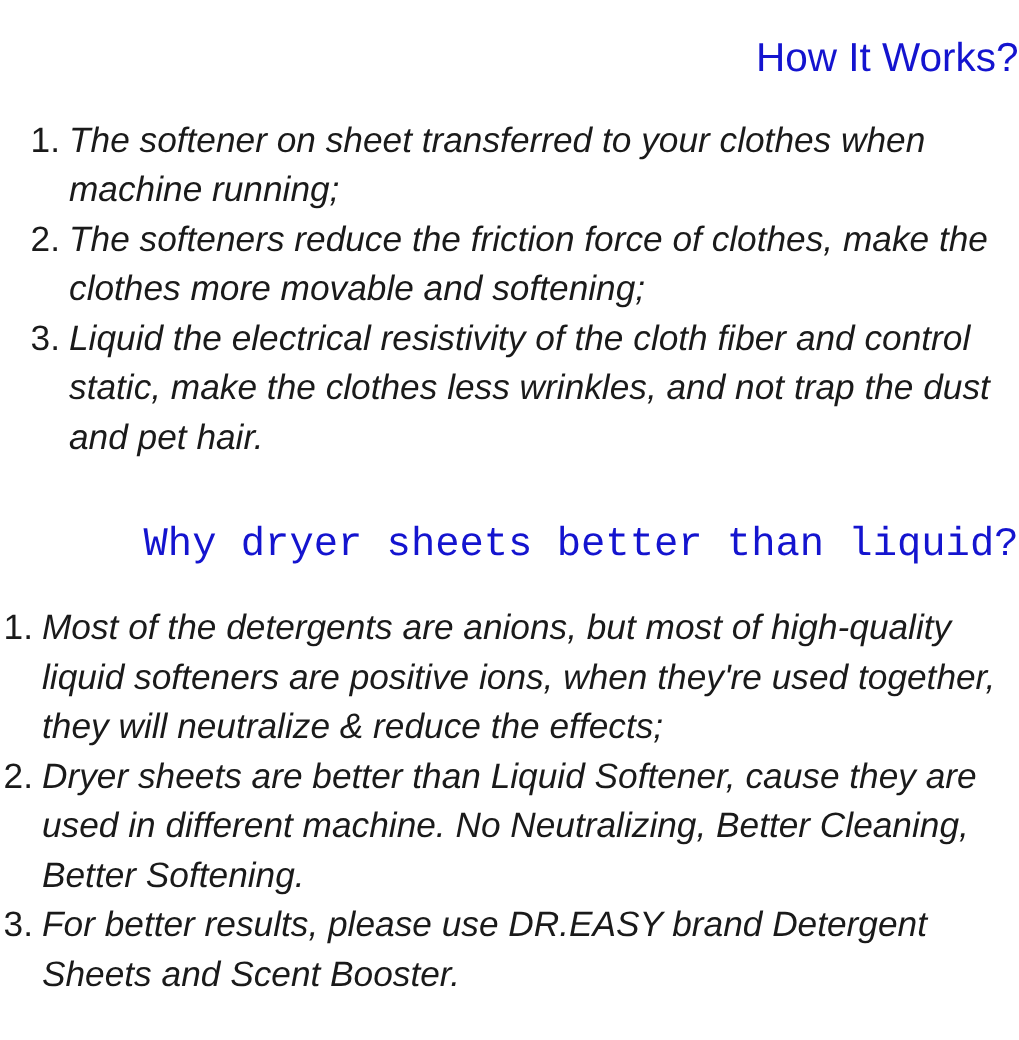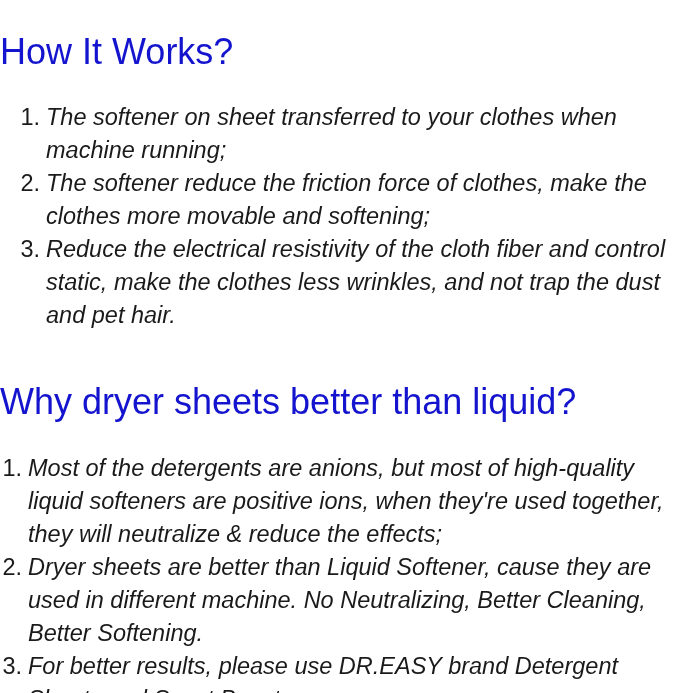--- a/index.html
+++ b/index.html
@@ -15,30 +15,31 @@
     overflow: hidden;
   }
   .page {
     width: 679px;
     height: 693px;
     position: relative;
     box-sizing: border-box;
   }
   .section-title {
     color: #1414cf;
-    font-size: 36px;
-    text-align: left;
+    font-size: 27px;
+    text-align: right;
     font-weight: 400;
     line-height: 1.1;
   }
   #title-1 {
     padding-top: 2px;
   }
   #title-2 {
     padding-top: 20px;
+    font-family: Liberation Mono, monospace;
   }
   ol.list {
     list-style: none;
     margin: 0;
     padding: 0;
   }
   ol.list li {
     position: relative;
     font-size: 23.5px;
     line-height: 33px;
@@ -87,25 +88,25 @@
 
   <h2 class="section-title" id="title-1">How It Works?</h2>
 
   <ol class="list" id="list-1">
     <li>
       <span class="num">1.</span>
       <span class="txt">The softener on sheet transferred to your clothes when machine running;</span>
     </li>
     <li>
       <span class="num">2.</span>
-      <span class="txt">The softener reduce the friction force of clothes, make the clothes more movable and softening;</span>
+      <span class="txt">The softeners reduce the friction force of clothes, make the clothes more movable and softening;</span>
     </li>
     <li>
       <span class="num">3.</span>
-      <span class="txt">Reduce the electrical resistivity of the cloth fiber and control static, make the clothes less wrinkles, and not trap the dust and pet hair.</span>
+      <span class="txt">Liquid the electrical resistivity of the cloth fiber and control static, make the clothes less wrinkles, and not trap the dust and pet hair.</span>
     </li>
   </ol>
 
   <h2 class="section-title" id="title-2">Why dryer sheets better than liquid?</h2>
 
   <ol class="list" id="list-2">
     <li>
       <span class="num">1.</span>
       <span class="txt">Most of the detergents are anions, but most of high-quality liquid softeners are positive ions, when they're used together, they will neutralize &amp; reduce the effects;</span>
     </li>

